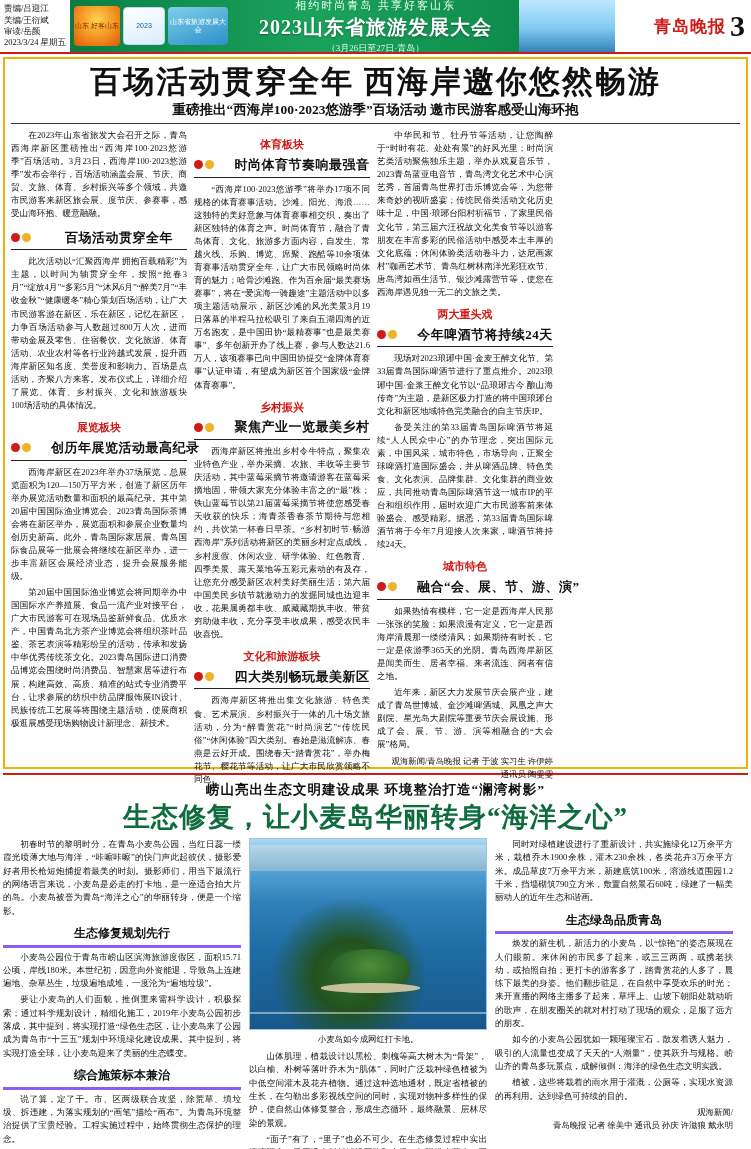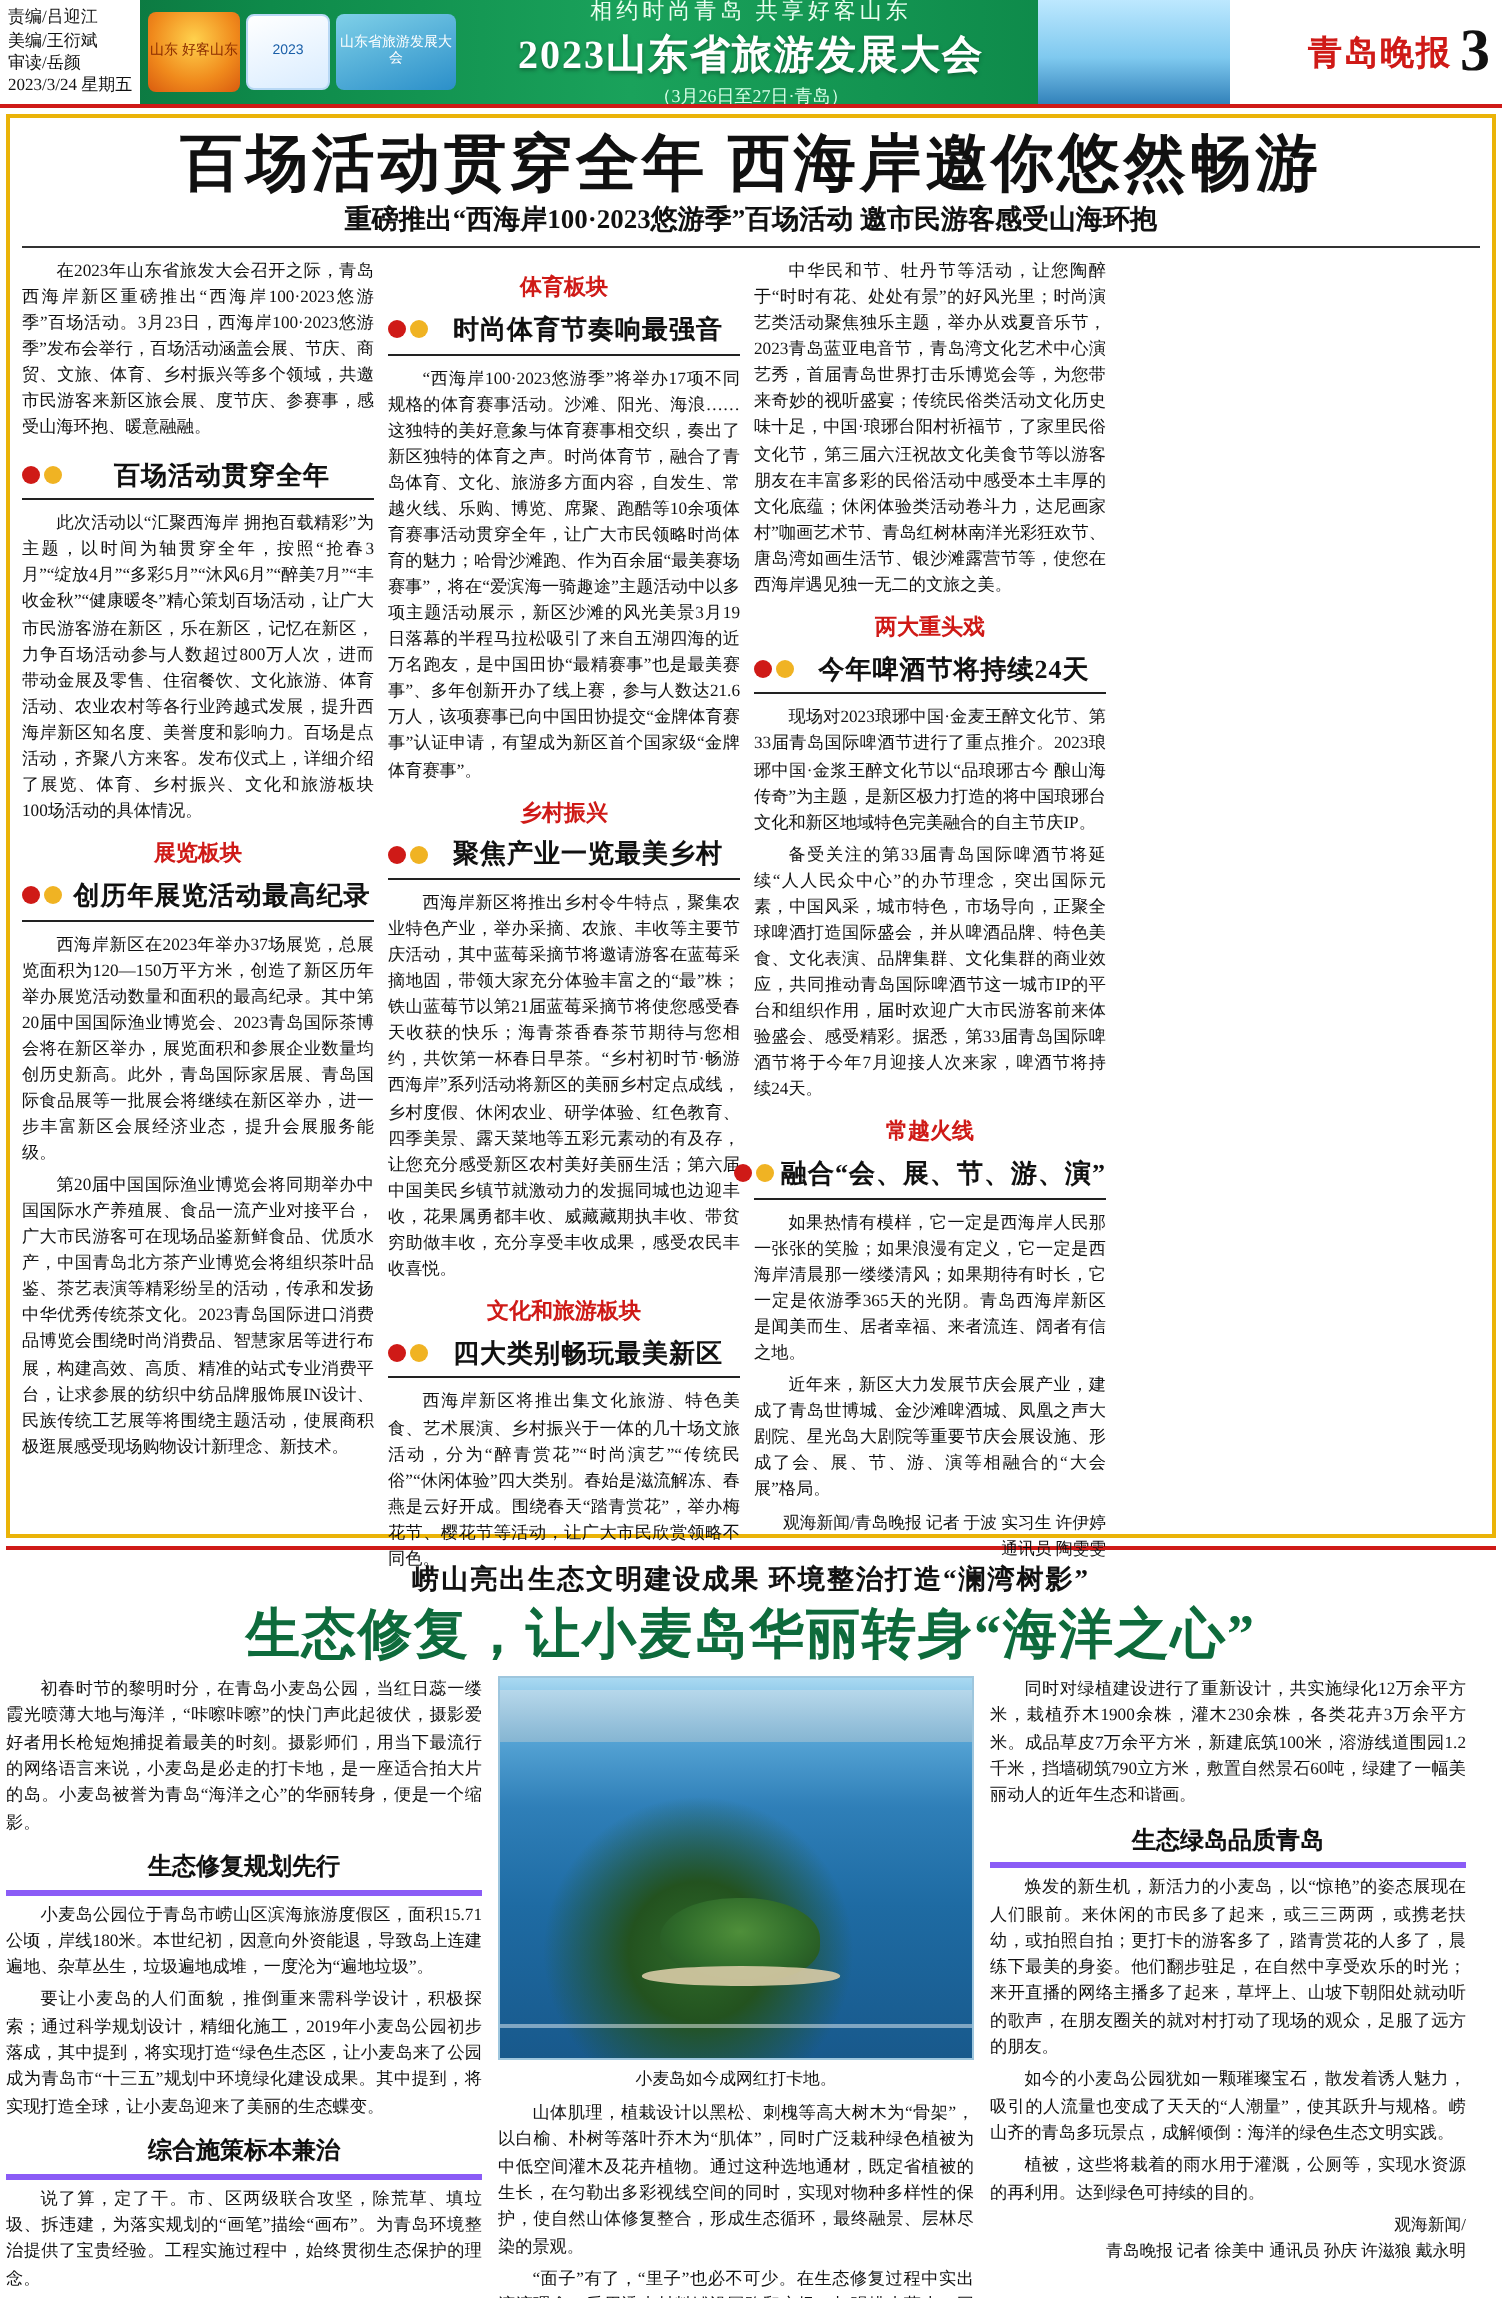--- a/index.html
+++ b/index.html
@@ -76,21 +76,21 @@
   .headline-sub {
     text-align:center; font-size:13.5px; font-weight:bold; color:#111;
     padding-bottom:4px; border-bottom:1px solid #333; margin-bottom:5px;
   }
   .cols { display:flex; gap:7px; }
   .col { width:176px; font-size:8.6px; line-height:1.52; text-align:justify; }
   .col p { margin:0 0 3px 0; text-indent:2em; }
 
   .sect-head { margin:7px 0 4px 0; }
   .sect-kicker { text-align:center; font-size:11px; font-weight:bold; color:#cf1a17; margin-bottom:2px; }
-  .sect-title-row { display:flex; align-items:center; gap:4px;justify-content:flex-end; }
+  .sect-title-row { display:flex; align-items:center; gap:20px; }
   .dots { display:flex; gap:2px; flex:0 0 auto; }
   .dot { width:9px;height:9px;border-radius:50%; }
   .dot.r{background:#cf1a17;} .dot.y{background:#f0b323;}
   .sect-title {
     flex:1; text-align:center; font-size:13px; font-weight:bold; color:#111;
     letter-spacing:.5px; white-space:nowrap;
   }
   .rule { border-bottom:1.5px solid #222; margin:2px 0 5px 0; }
 
   .credit { text-align:right; font-size:8.4px; line-height:1.5; margin-top:5px; }
@@ -242,21 +242,21 @@
                 <span class="dot y"></span>
               </span>
             <span class="sect-title">今年啤酒节将持续24天</span>
           </div>
           <div class="rule"></div>
         </div>
         <p>现场对2023琅琊中国·金麦王醉文化节、第33届青岛国际啤酒节进行了重点推介。2023琅琊中国·金浆王醉文化节以“品琅琊古今  酿山海传奇”为主题，是新区极力打造的将中国琅琊台文化和新区地域特色完美融合的自主节庆IP。</p>
         <p>备受关注的第33届青岛国际啤酒节将延续“人人民众中心”的办节理念，突出国际元素，中国风采，城市特色，市场导向，正聚全球啤酒打造国际盛会，并从啤酒品牌、特色美食、文化表演、品牌集群、文化集群的商业效应，共同推动青岛国际啤酒节这一城市IP的平台和组织作用，届时欢迎广大市民游客前来体验盛会、感受精彩。据悉，第33届青岛国际啤酒节将于今年7月迎接人次来家，啤酒节将持续24天。</p>
 
         <div class="sect-head">
-          <div class="sect-kicker">常越火线</div>
+          <div class="sect-kicker">城市特色</div>
           <div class="sect-title-row">
             <span class="dots">
                 <span class="dot r"></span>
                 <span class="dot y"></span>
               </span>
             <span class="sect-title">融合“会、展、节、游、演”</span>
           </div>
           <div class="rule"></div>
         </div>
         <p>如果热情有模样，它一定是西海岸人民那一张张的笑脸；如果浪漫有定义，它一定是西海岸清晨那一缕缕清风；如果期待有时长，它一定是依游季365天的光阴。青岛西海岸新区是闻美而生、居者幸福、来者流连、阔者有信之地。</p>

